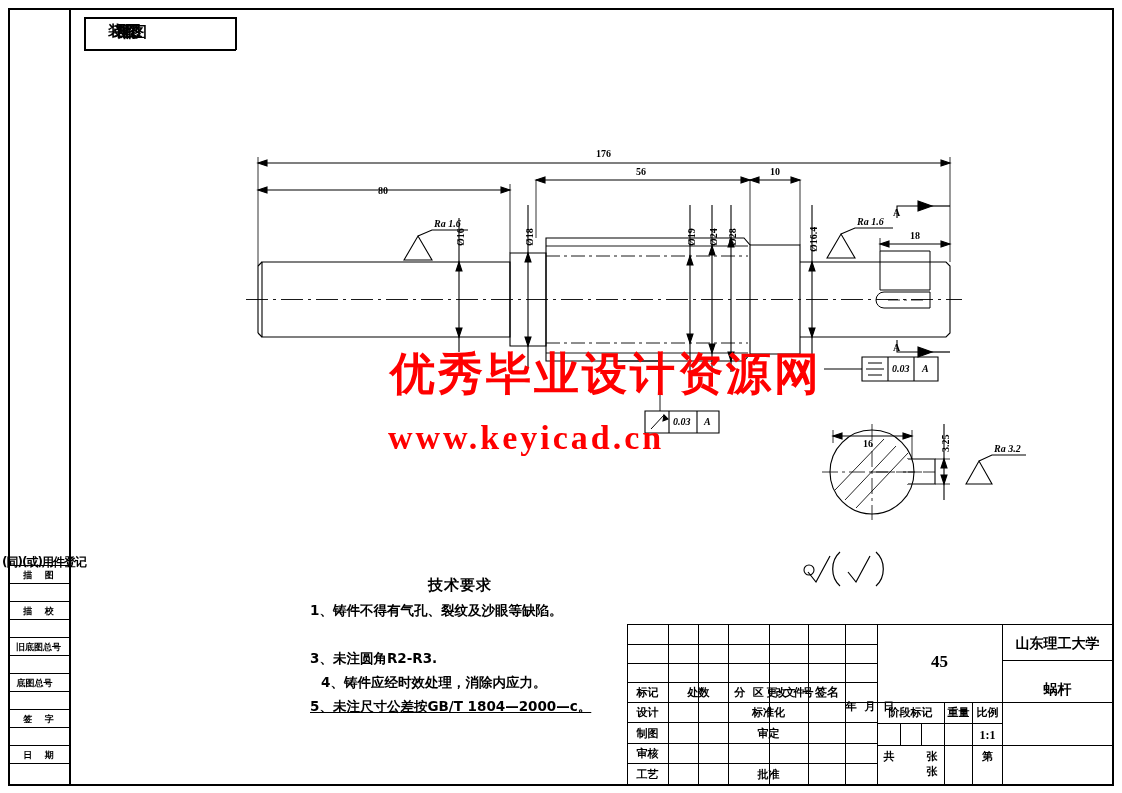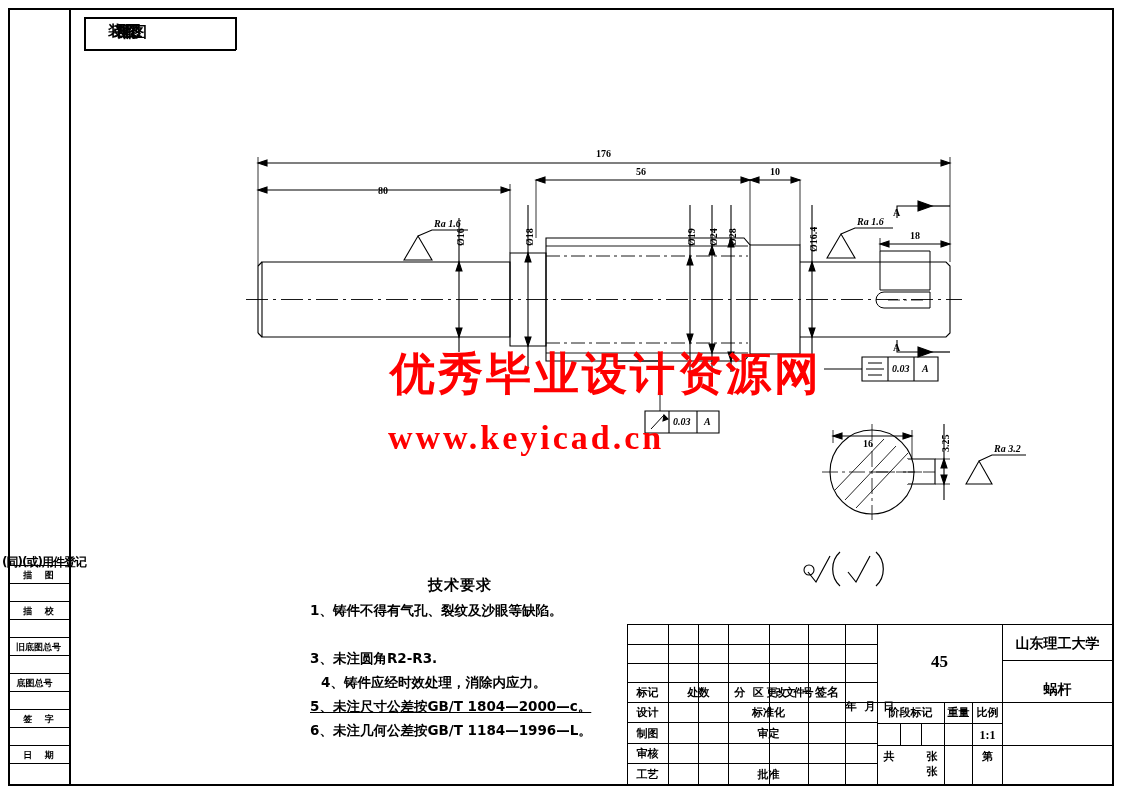--- a/index.html
+++ b/index.html
@@ -223,21 +223,20 @@
   <div class="tbcell cn" style="left:8px;top:639px;width:61px;height:16px;font-size:9px;">旧底图总号</div>
   <div class="tbcell cn" style="left:8px;top:675px;width:53px;height:16px;font-size:9px;">底图总号</div>
   <div class="tbcell cn" style="left:8px;top:711px;width:61px;height:16px;font-size:9px;">签    字</div>
   <div class="tbcell cn" style="left:8px;top:747px;width:61px;height:16px;font-size:9px;">日    期</div>
 
   <div class="txt cn" style="left:428px;top:578px;font-size:15px;letter-spacing:1px;">技术要求</div>
   <div class="txt cn" style="left:310px;top:604px;font-size:13.5px;">1、铸件不得有气孔、裂纹及沙眼等缺陷。</div>
   <div class="txt cn" style="left:310px;top:652px;font-size:13.5px;">3、未注圆角R2-R3.</div>
   <div class="txt cn" style="left:310px;top:676px;font-size:13.5px;margin-left:11px;">4、铸件应经时效处理，消除内应力。</div>
   <div class="txt cn" style="left:310px;top:700px;font-size:13.5px;text-decoration:underline;">5、未注尺寸公差按GB/T 1804—2000—c。</div>
-  <div class="txt cn" style="left:310px;top:724px;font-size:13.5px;">6、未注几何公差按GB/T 1184—1996—L。</div>
 
   <div class="ln" style="left:627px;top:624px;width:486px;height:1.4px;"></div>
   <div class="ln" style="left:627px;top:624px;width:1.4px;height:161px;"></div>
   <div class="ln" style="left:627px;top:784px;width:486px;height:1.4px;"></div>
 
   <div class="ln" style="left:668px;top:624px;width:1.1px;height:161px;"></div>
   <div class="ln" style="left:698px;top:624px;width:1.1px;height:161px;"></div>
   <div class="ln" style="left:728px;top:624px;width:1.1px;height:161px;"></div>
   <div class="ln" style="left:769px;top:624px;width:1.1px;height:161px;"></div>
   <div class="ln" style="left:808px;top:624px;width:1.1px;height:161px;"></div>

